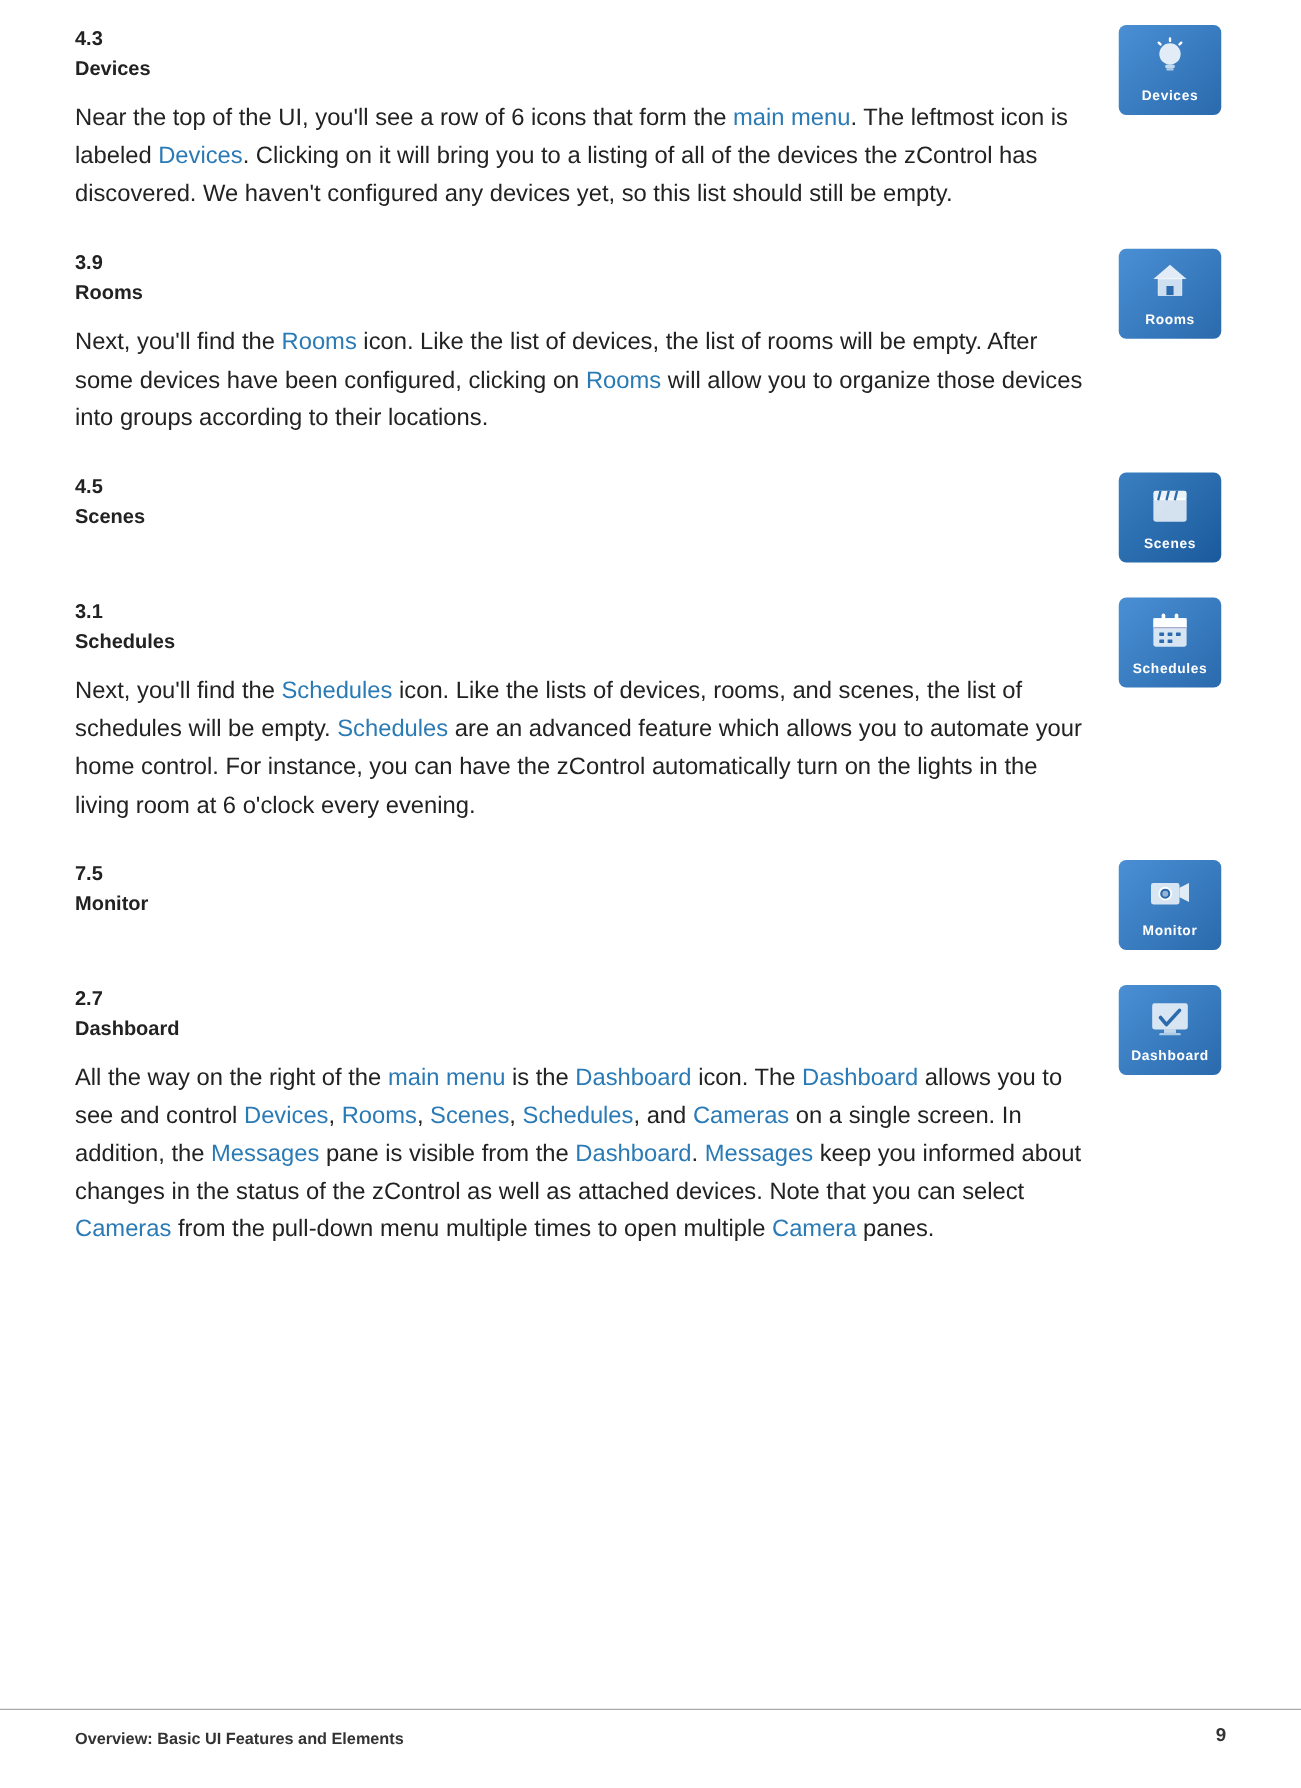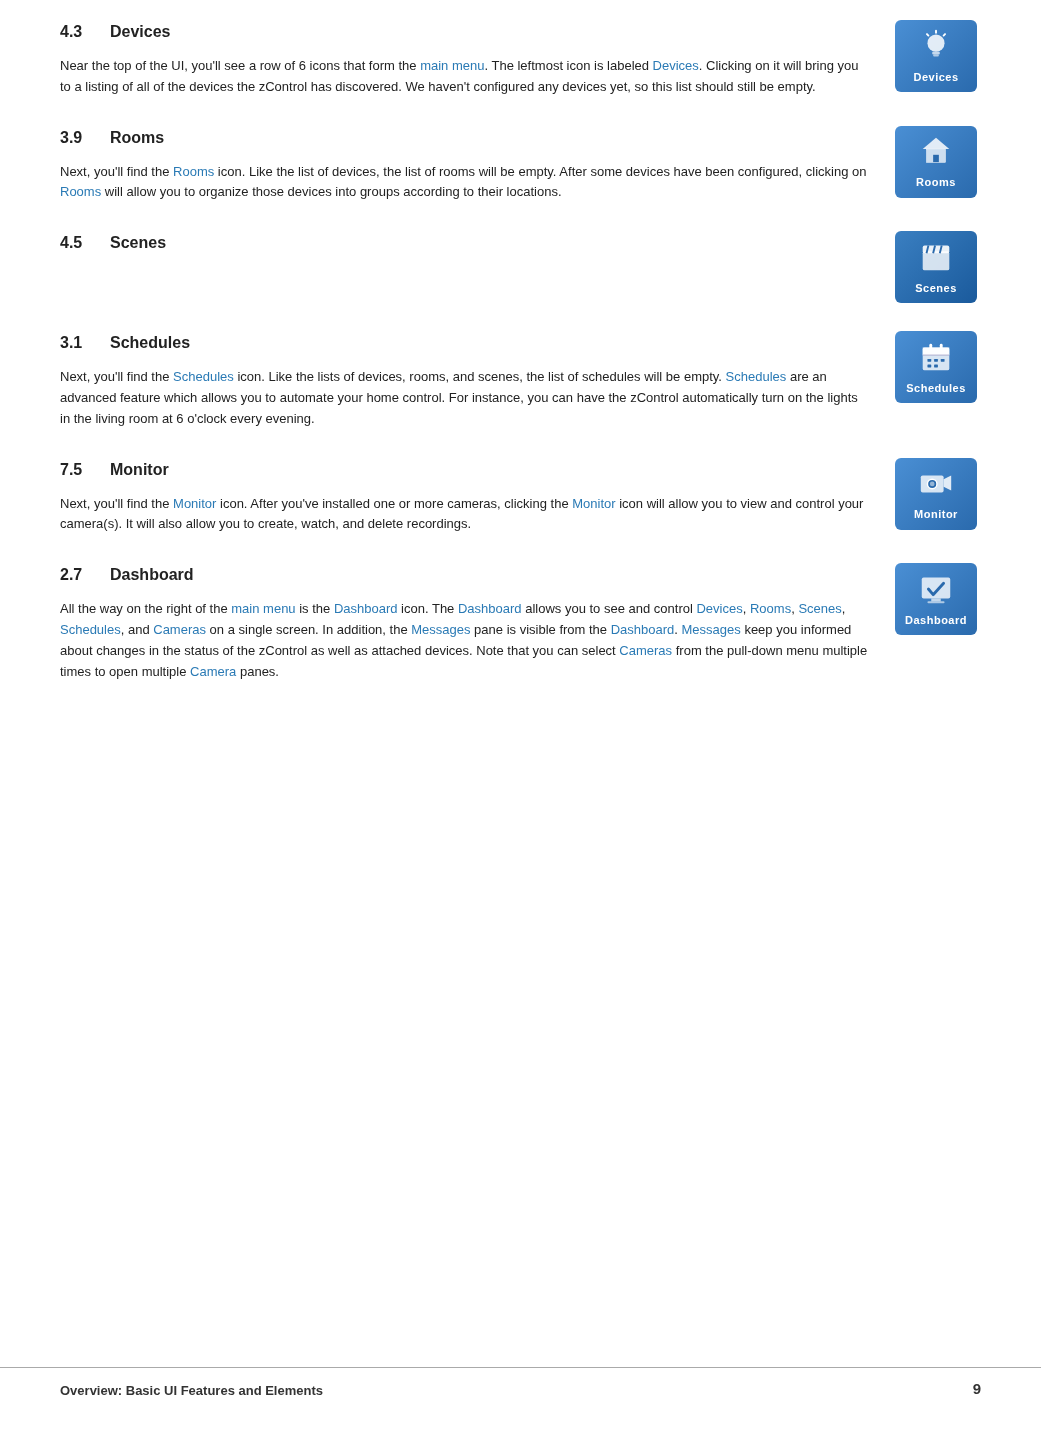--- a/index.html
+++ b/index.html
@@ -22,34 +22,35 @@
       margin-bottom: 28px;
     }
     .section-text {
       flex: 1;
       padding-right: 20px;
     }
     .section-heading {
       display: flex;
       align-items: baseline;
       margin-bottom: 12px;
+      flex-direction: column;
     }
     .section-number {
       font-size: 16px;
       font-weight: bold;
       color: #222;
       min-width: 50px;
     }
     .section-title {
       font-size: 16px;
       font-weight: bold;
       color: #222;
     }
     .section-body {
-      font-size: 13px;
+      font-size: 19px;
       line-height: 1.6;
       color: #222;
     }
     .icon-box {
       width: 90px;
       flex-shrink: 0;
       display: flex;
       flex-direction: column;
       align-items: center;
     }
@@ -220,21 +221,20 @@
           <span class="icon-label">Schedules</span>
         </div>
       </div>
     </div>
     <div class="section">
       <div class="section-text">
         <div class="section-heading">
           <span class="section-number">7.5</span>
           <span class="section-title">Monitor</span>
         </div>
-        <p class="section-body">Next, you'll find the <span style="color: rgb(42, 122, 181);">Monitor</span> icon. After you've installed one or more cameras, clicking the <span style="color: rgb(42, 122, 181);">Monitor</span> icon will allow you to view and control your camera(s). It will also allow you to create, watch, and delete recordings.</p>
       </div>
       <div class="icon-box">
         <div class="icon-img icon-monitor">
           <svg class="icon-svg" viewBox="0 0 40 40" fill="none" xmlns="http://www.w3.org/2000/svg">
       <rect x="4" y="12" width="24" height="18" rx="2" fill="white" opacity="0.8"></rect>
       <polygon points="28,16 36,12 36,28 28,24" fill="white" opacity="0.85"></polygon>
       <circle cx="16" cy="21" r="5" fill="#2a6aad" stroke="white" stroke-width="1.5"></circle>
       <circle cx="16" cy="21" r="2.5" fill="white" opacity="0.5"></circle>
     </svg>
           <span class="icon-label">Monitor</span>

